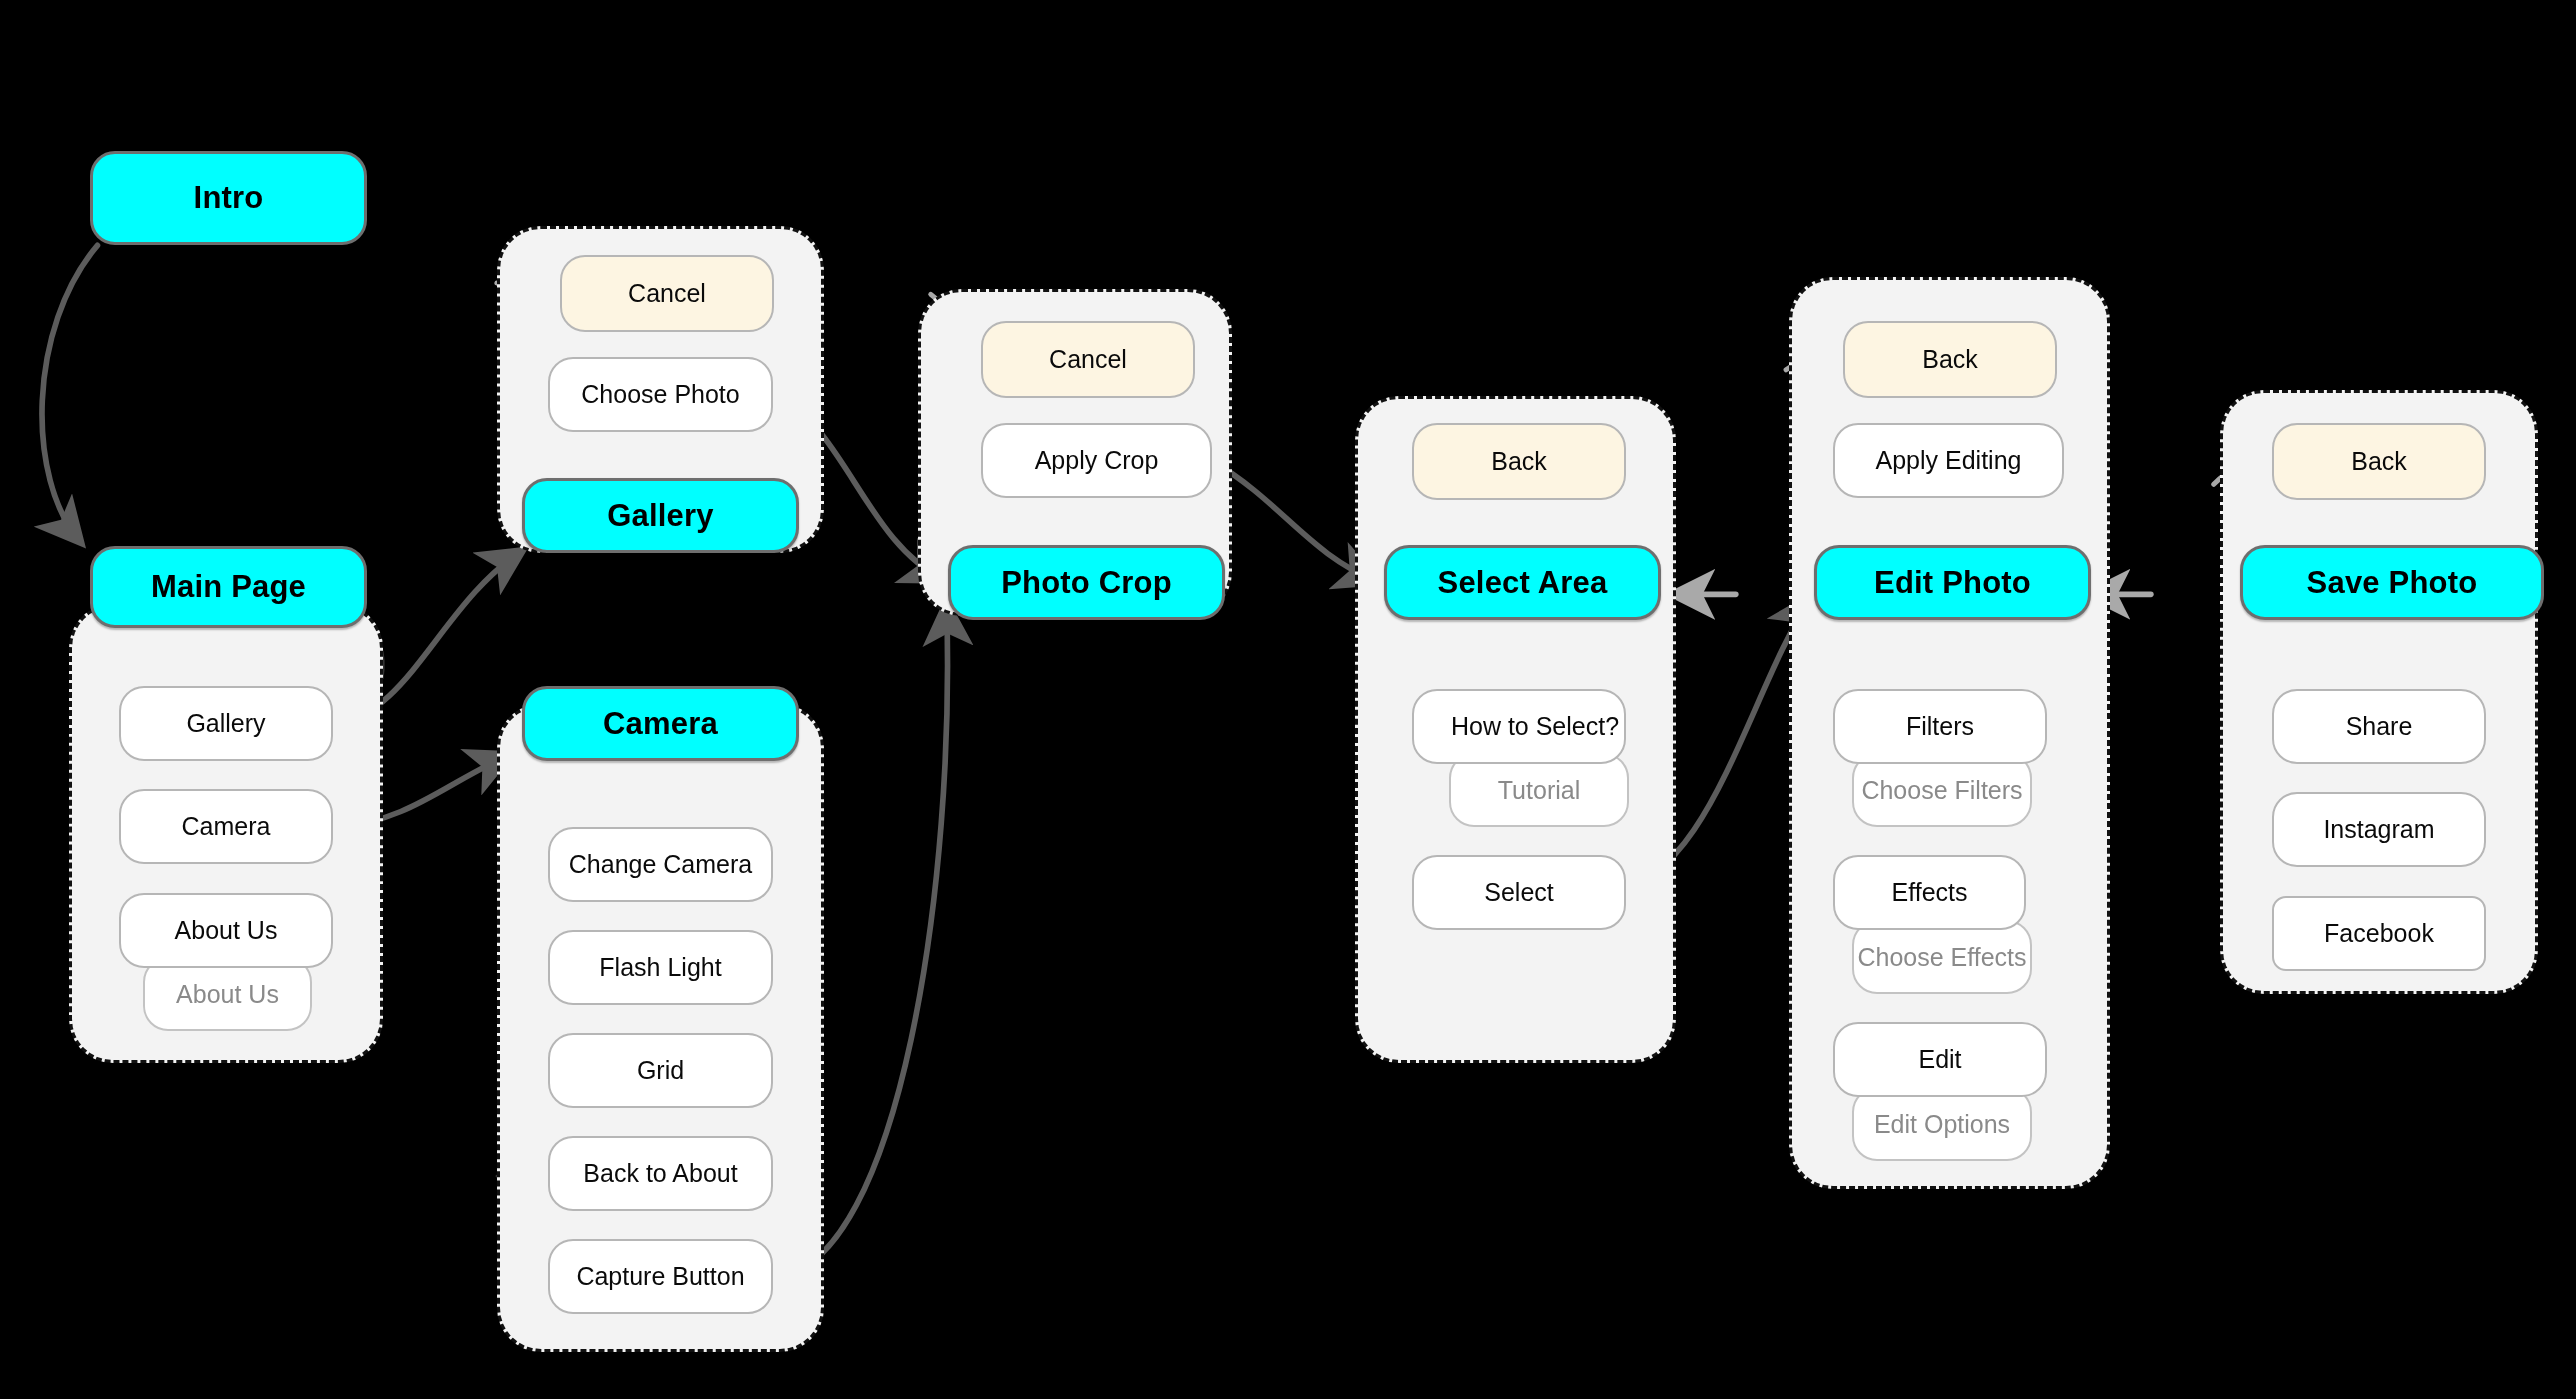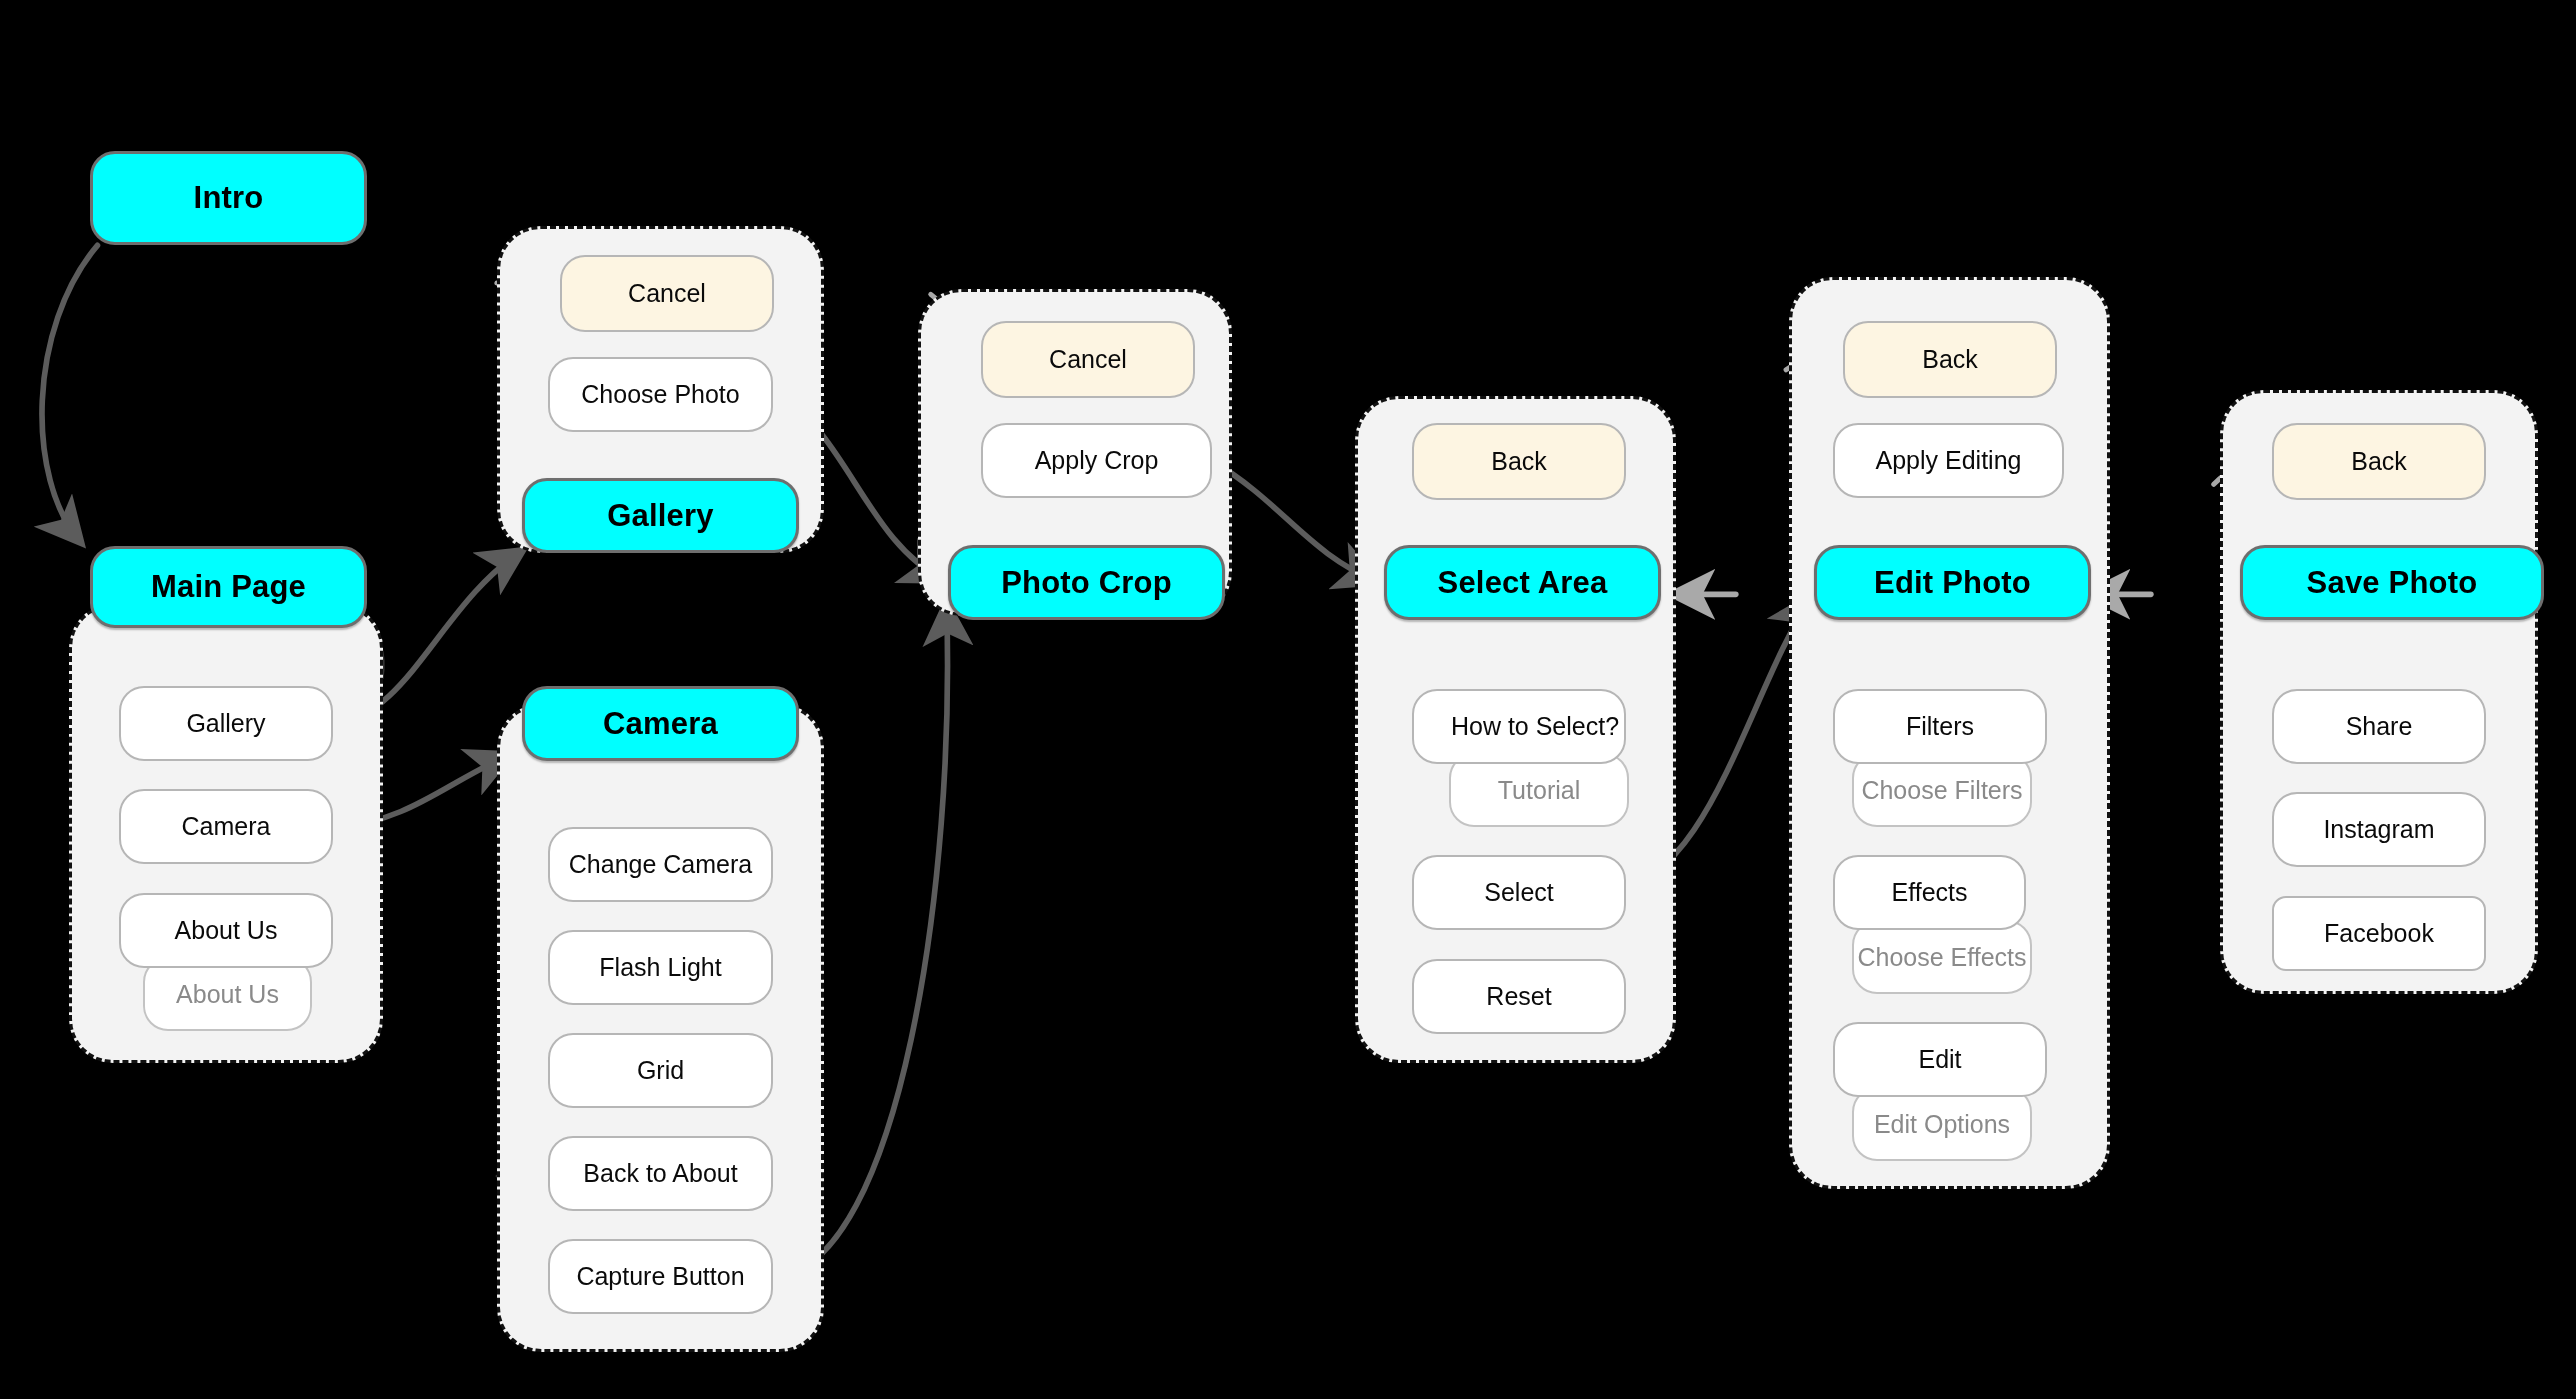--- a/index.html
+++ b/index.html
@@ -174,21 +174,20 @@
 
   <div class="node cream" style="left:981px; top:321px; width:214px; height:77px;">Cancel</div>
   <div class="node plain" style="left:981px; top:423px; width:231px; height:75px;">Apply Crop</div>
   <div class="node title" style="left:948px; top:545px; width:277px; height:75px;">Photo Crop</div>
 
   <div class="node cream" style="left:1412px; top:423px; width:214px; height:77px;">Back</div>
   <div class="node title" style="left:1384px; top:545px; width:277px; height:75px;">Select Area</div>
   <div class="node plain" style="left:1412px; top:689px; width:214px; height:75px;padding-left:32px;">How to Select?</div>
   <div class="node sub" style="left:1429px; top:753px; width:180px; height:74px;margin-left:20px;">Tutorial</div>
   <div class="node plain" style="left:1412px; top:855px; width:214px; height:75px;">Select</div>
-  <div class="node plain" style="left:1412px; top:959px; width:214px; height:75px;">Reset</div>
 
   <div class="node cream" style="left:1843px; top:321px; width:214px; height:77px;">Back</div>
   <div class="node plain" style="left:1833px; top:423px; width:231px; height:75px;">Apply Editing</div>
   <div class="node title" style="left:1814px; top:545px; width:277px; height:75px;">Edit Photo</div>
   <div class="node plain" style="left:1833px; top:689px; width:214px; height:75px;">Filters</div>
   <div class="node sub" style="left:1852px; top:753px; width:180px; height:74px;">Choose Filters</div>
   <div class="node plain" style="left:1833px; top:855px; width:193px; height:75px;">Effects</div>
   <div class="node sub" style="left:1852px; top:920px; width:180px; height:74px;">Choose Effects</div>
   <div class="node plain" style="left:1833px; top:1022px; width:214px; height:75px;">Edit</div>
   <div class="node sub" style="left:1852px; top:1087px; width:180px; height:74px;">Edit Options</div>

